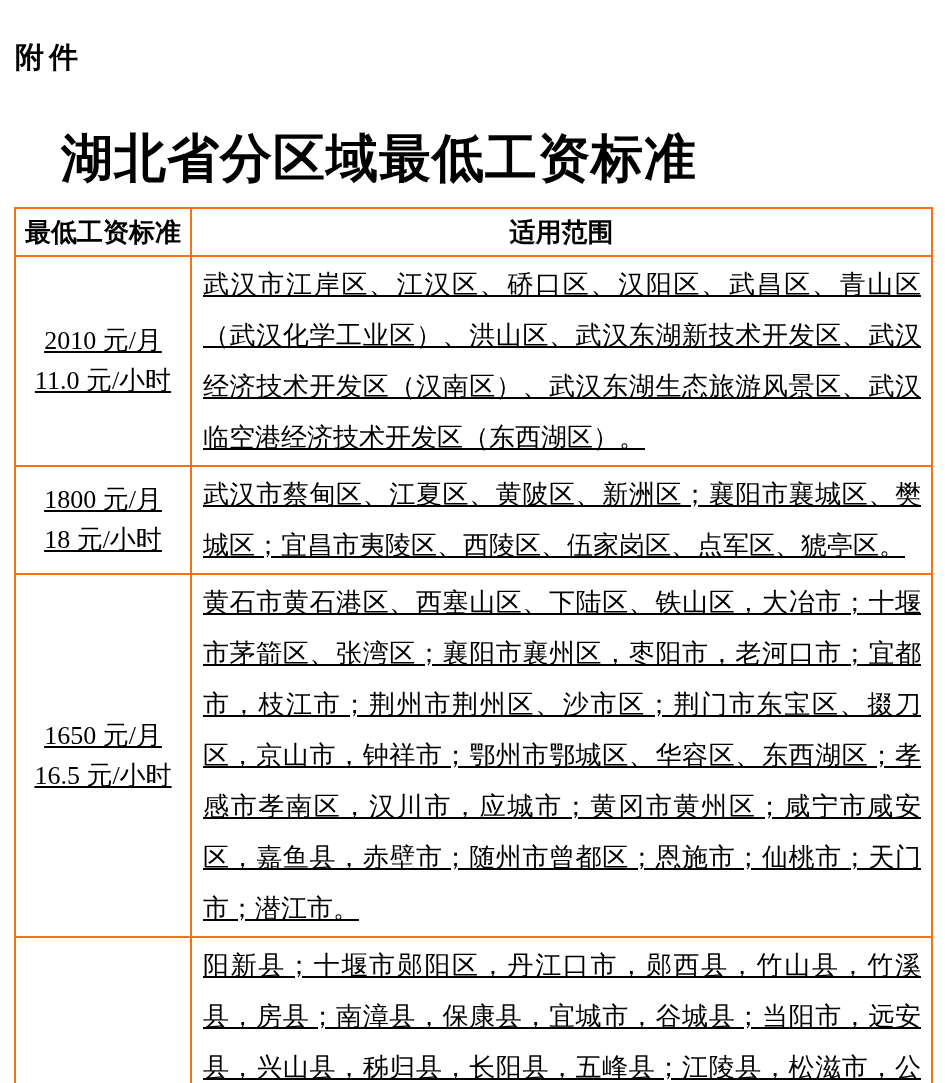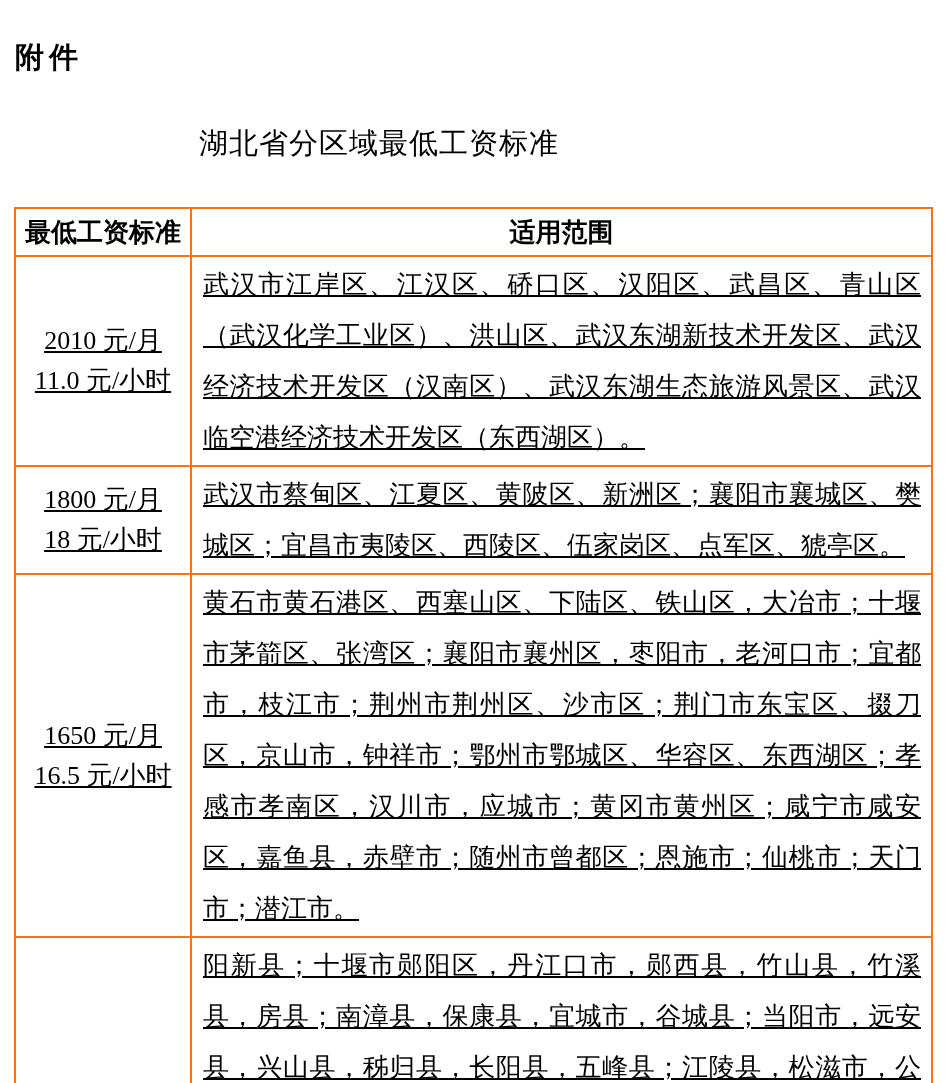--- a/index.html
+++ b/index.html
@@ -26,22 +26,22 @@
     color: #000;
     margin-top: 28px;
   }
   .title {
     position: absolute;
     top: 124px;
     left: 0;
     width: 758px;
     text-align: center;
     font-family: "Liberation Serif", serif;
-    font-weight: normal;
-    font-size: 29px;
+    font-weight: bold;
+    font-size: 52px;
     letter-spacing: 1px;
     color: #000;
   }
   table.wage-table {
     position: absolute;
     top: 207px;
     left: 14px;
     width: 917px;
     border-collapse: collapse;
     table-layout: fixed;

